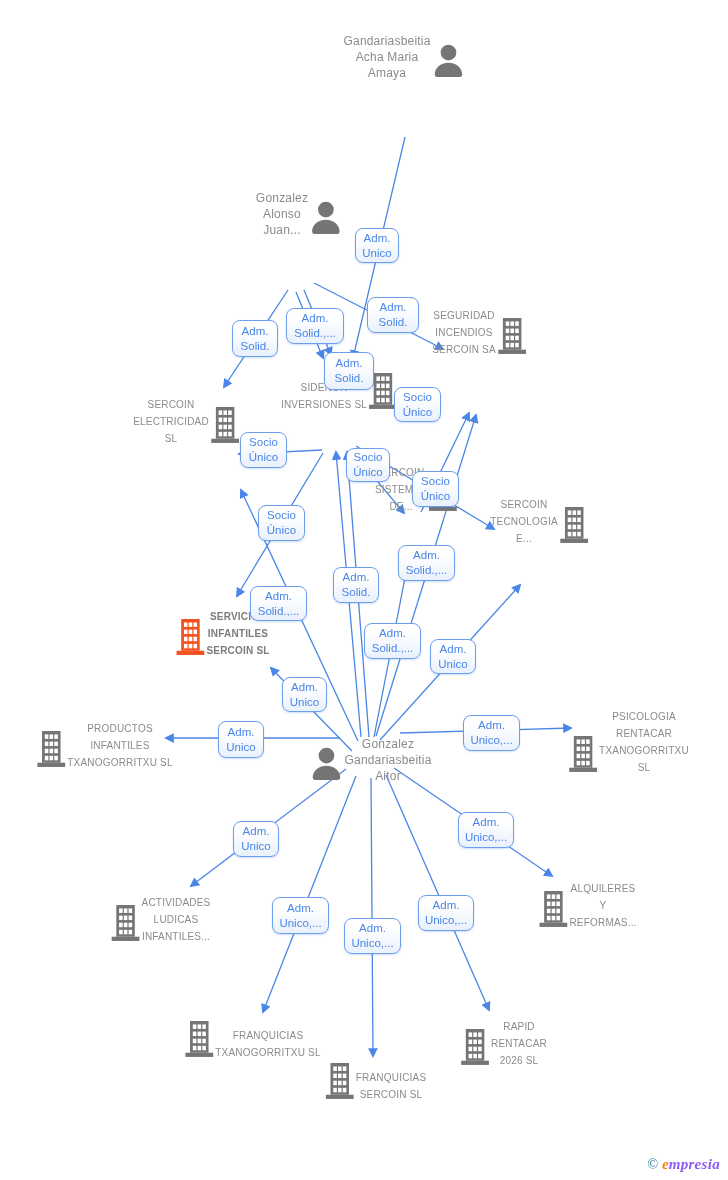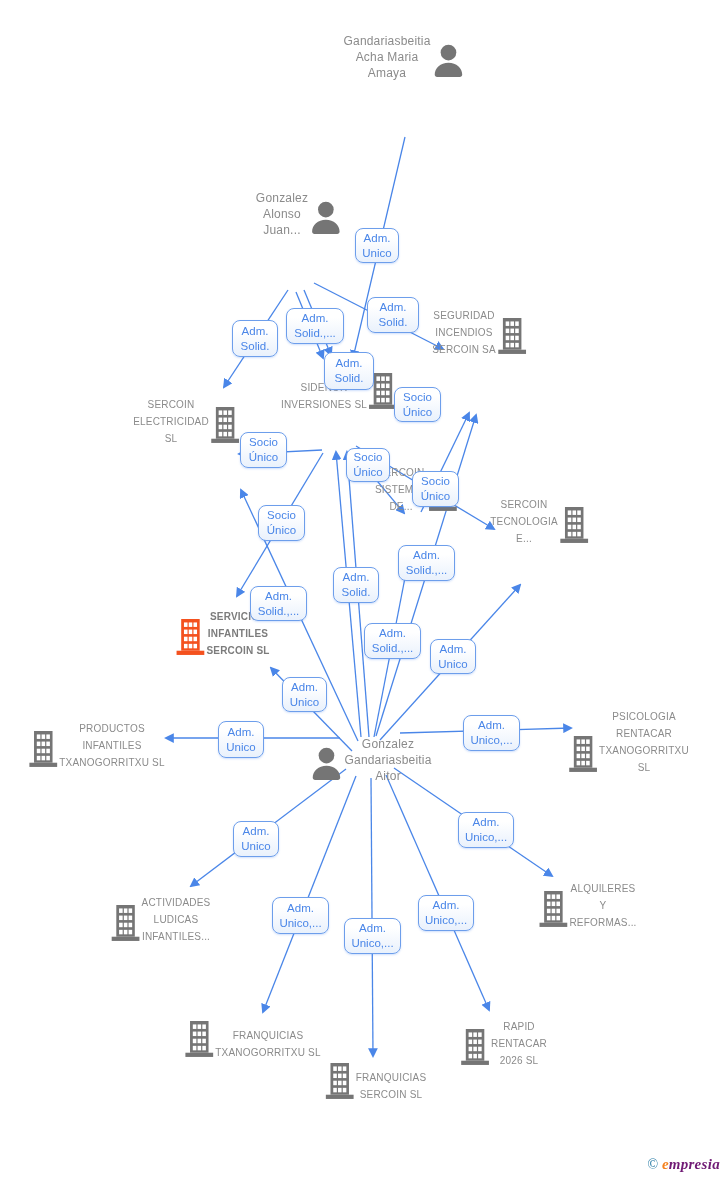--- a/index.html
+++ b/index.html
@@ -32,21 +32,21 @@
     box-shadow:0 1px 2px rgba(66,133,244,0.25);
     cursor:pointer;
   }
   .watermark {
     position:absolute; right:8px; bottom:6px; z-index:4;
     font-family:"Liberation Serif", serif; font-size:15px; line-height:18px;
     display:flex; align-items:baseline; gap:4px; cursor:pointer;
   }
   .watermark .cr { color:#2d7fa8; font-size:14px; }
   .watermark .b1 { color:#f5821f; font-style:italic; font-weight:bold; }
-  .watermark .b2 { color:#701a75; font-style:italic; font-weight:bold; letter-spacing:0.3px; }
+  .watermark .b2 { color:#8b5cf6; font-style:italic; font-weight:bold; letter-spacing:0.3px; }
   .defs-hidden { position:absolute; width:0; height:0; overflow:hidden; }
 </style>
 </head>
 <body>
 
 <div class="canvas">
 
   <svg class="defs-hidden" aria-hidden="true">
     <defs>
       <g id="g-bld">
@@ -172,21 +172,21 @@
   </div>
 
   <div class="node company highlight" style="left:222px;top:608px">
     <div class="icon company-icon"><svg width="32" height="37" viewBox="0 0 24 28">
           <use href="#g-bld"></use>
         </svg></div>
     <div class="nm">SERVICIOS
 INFANTILES
 SERCOIN  SL</div>
   </div>
-  <div class="node company" style="left:96px;top:720px">
+  <div class="node company" style="left:104px;top:720px">
     <div class="icon company-icon"><svg width="32" height="37" viewBox="0 0 24 28">
           <use href="#g-bld"></use>
         </svg></div>
     <div class="nm">PRODUCTOS
 INFANTILES
 TXANOGORRITXU SL</div>
   </div>
   <div class="node company" style="left:628px;top:708px">
     <div class="icon company-icon"><svg width="32" height="37" viewBox="0 0 24 28">
           <use href="#g-bld"></use>

